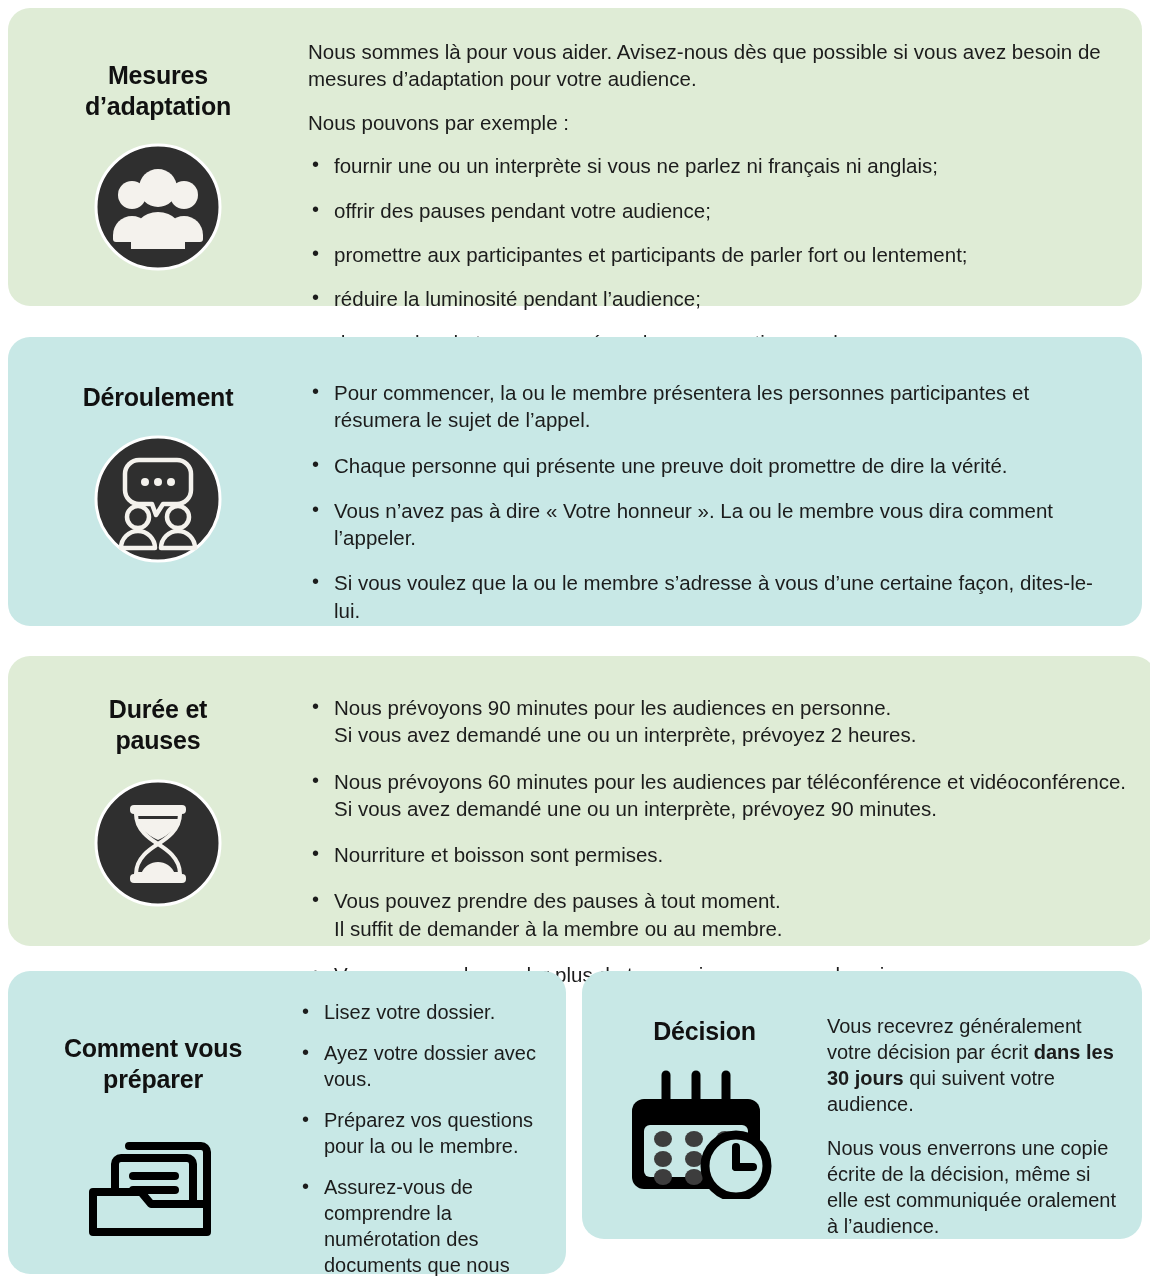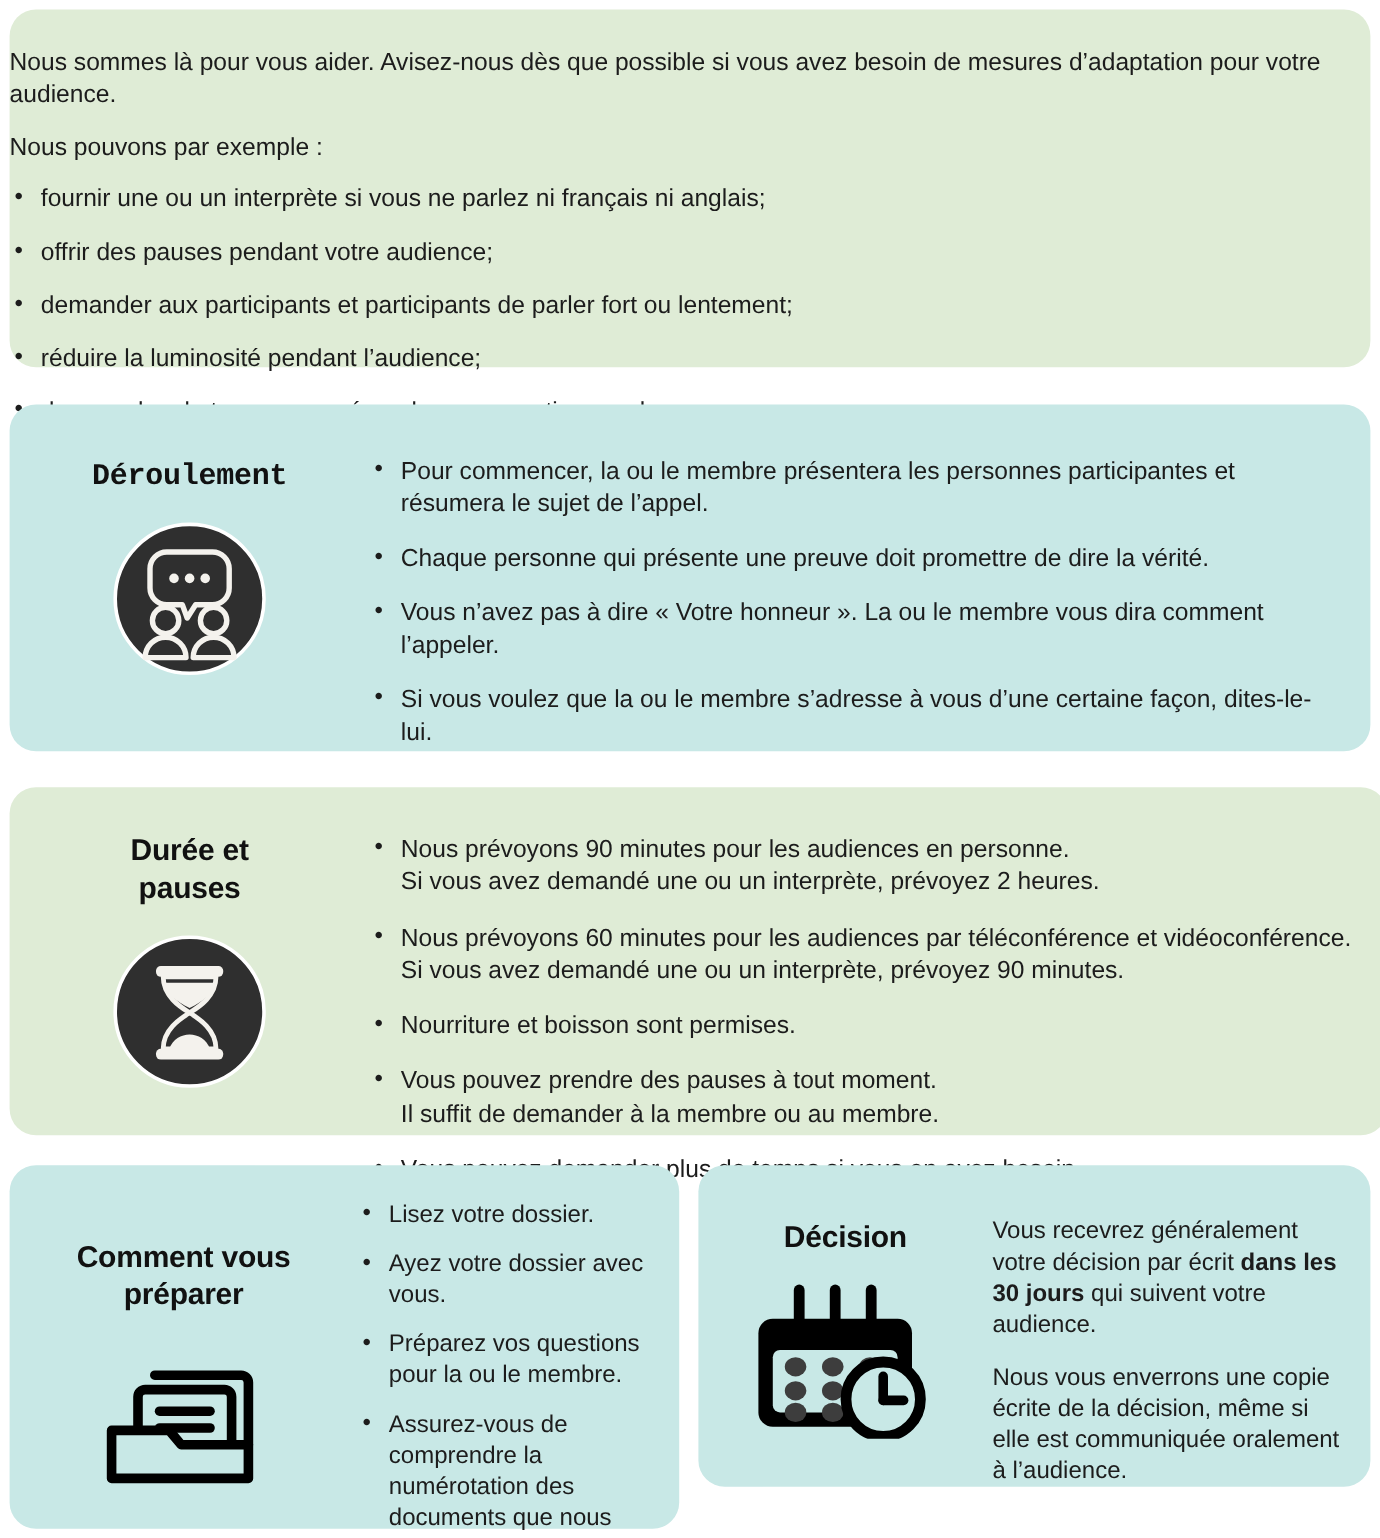--- a/index.html
+++ b/index.html
@@ -49,21 +49,21 @@
     line-height: 1.22;
     color: #111111;
     letter-spacing: -0.2px;
   }
 
   
   #panel-accommodation .label-col { width: 300px; padding-top: 52px; }
   #panel-accommodation .panel-title { font-size: 25px; }
 
   #panel-process .label-col { width: 300px; padding-top: 45px; }
-  #panel-process .panel-title { font-size: 25px; font-family: Liberation Mono, monospace; }
+  #panel-process .panel-title { font-size: 25px; }
 
   #panel-duration .label-col { width: 300px; padding-top: 38px; }
   #panel-duration .panel-title { font-size: 25px; }
 
   #panel-prepare .label-col { width: 290px; padding-top: 62px; }
   #panel-prepare .panel-title { font-size: 25px; }
 
   #panel-decision .label-col { width: 245px; padding-top: 45px; }
   #panel-decision .panel-title { font-size: 25px; }
 
@@ -143,28 +143,48 @@
 
   .nowrapbr { display: block; }
 </style>
 </head>
 <body>
 
 <div class="sheet">
 
   <section class="panel green" id="panel-accommodation">
 
+    <div class="label-col">
+      <div class="panel-title">
+        <span>Mesures</span><br>
+        <span>d’adaptation</span>
+      </div>
+      <div class="icon-wrap">
+        <svg width="128" height="128" viewBox="0 0 128 128" aria-hidden="true">
+          <circle cx="64" cy="64" r="62" fill="#2f2f2f" stroke="#ffffff" stroke-width="3"></circle>
+
+          <circle cx="38" cy="52" r="14" fill="#f4f2ed"></circle>
+          <path d="M19 92 a19 19 0 0 1 38 0 v4 a3 3 0 0 1 -3 3 h-32 a3 3 0 0 1 -3 -3 z" fill="#f4f2ed"></path>
+
+          <circle cx="90" cy="52" r="14" fill="#f4f2ed"></circle>
+          <path d="M71 92 a19 19 0 0 1 38 0 v4 a3 3 0 0 1 -3 3 h-32 a3 3 0 0 1 -3 -3 z" fill="#f4f2ed"></path>
+
+          <circle cx="64" cy="45" r="19" fill="#f4f2ed"></circle>
+          <path d="M37 96 a27 27 0 0 1 54 0 v10 h-54 z" fill="#f4f2ed"></path>
+        </svg>
+      </div>
+    </div>
 
     <div class="body-col">
       <p class="para">Nous sommes là pour vous aider. Avisez-nous dès que possible si vous avez besoin de mesures d’adaptation pour votre audience.</p>
       <p class="para">Nous pouvons par exemple :</p>
       <ul class="bullets">
         <li>fournir une ou un interprète si vous ne parlez ni français ni anglais;</li>
         <li>offrir des pauses pendant votre audience;</li>
-        <li>demander aux participants et participants de parler fort ou lentement;</li>
+        <li>promettre aux participantes et participants de parler fort ou lentement;</li>
         <li>réduire la luminosité pendant l’audience;</li>
         <li>donner plus de temps pour répondre aux questions orales.</li>
       </ul>
     </div>
   </section>
 
   <section class="panel teal" id="panel-process">
 
     <div class="label-col">
       <div class="panel-title">

